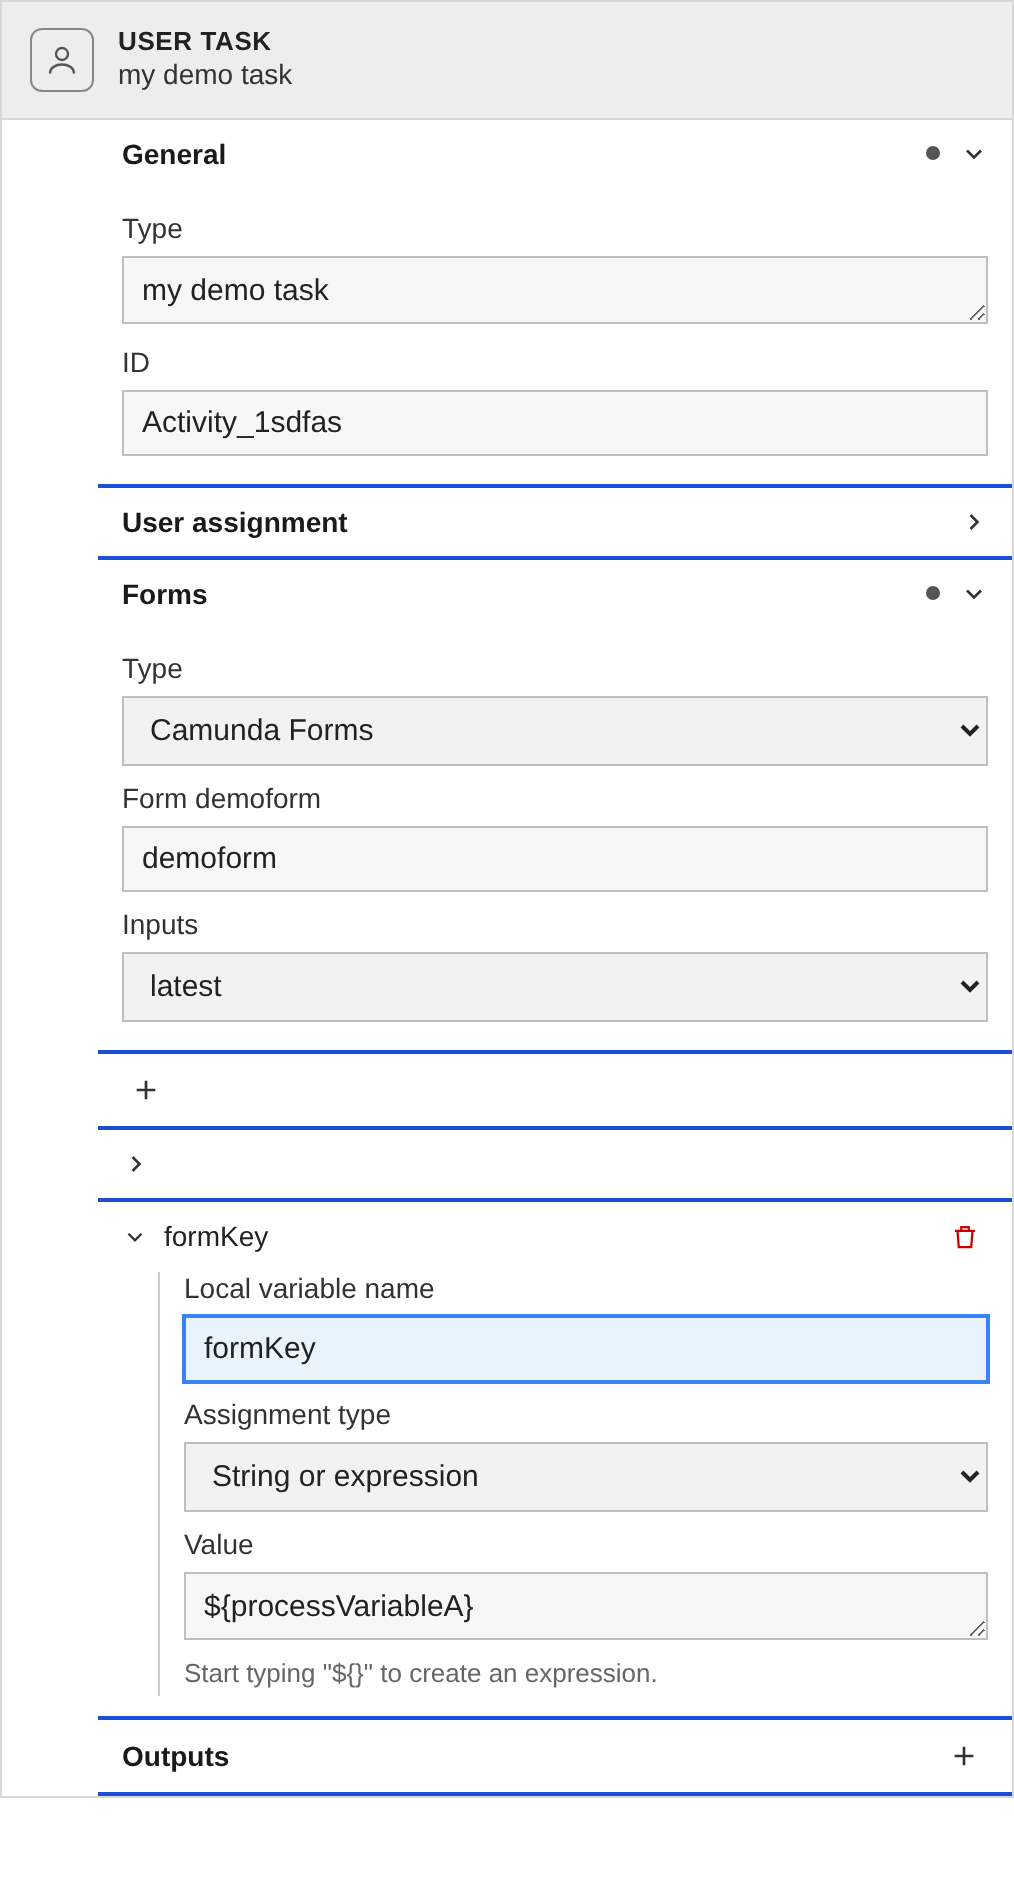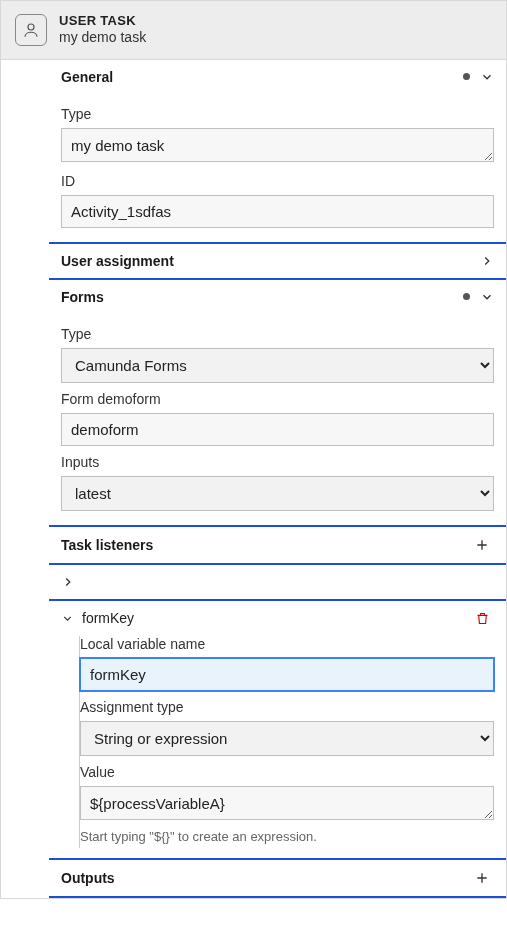--- a/index.html
+++ b/index.html
@@ -123,20 +123,21 @@
     padding: 4px 0 6px 0;
   }
   .input-item-title {
     font-size: 14px;
     flex: 1;
     color: #222;
   }
   .nested-body {
     margin-left: 18px;
     border-left: 1px solid #ccc;
+    padding-left: 12px;
     padding-bottom: 4px;
   }
   .nested-body .field:first-child { margin-top: 2px; }
   .focused-input {
     border: 1px solid #3b82f6 !important;
     background: #e9f3fc !important;
     outline: 1px solid #3b82f6;
   }
   .hint {
     font-size: 13px;
@@ -229,21 +230,20 @@
         <label class="field-label">Inputs</label>
         <select class="select-input">
           <option>latest</option>
         </select>
       </div>
     </div>
   </div>
 
   <div class="section collapsed">
     <div class="section-header">
-      <span class="section-title">Task listeners</span>
       <div class="section-actions">
         <button class="icon-btn">
           <span>
             <svg width="16" height="16" viewBox="0 0 24 24" fill="none" stroke="#333" stroke-width="2">
                 <path d="M12 5v14M5 12h14"></path>
               </svg>
           </span>
         </button>
       </div>
     </div>

